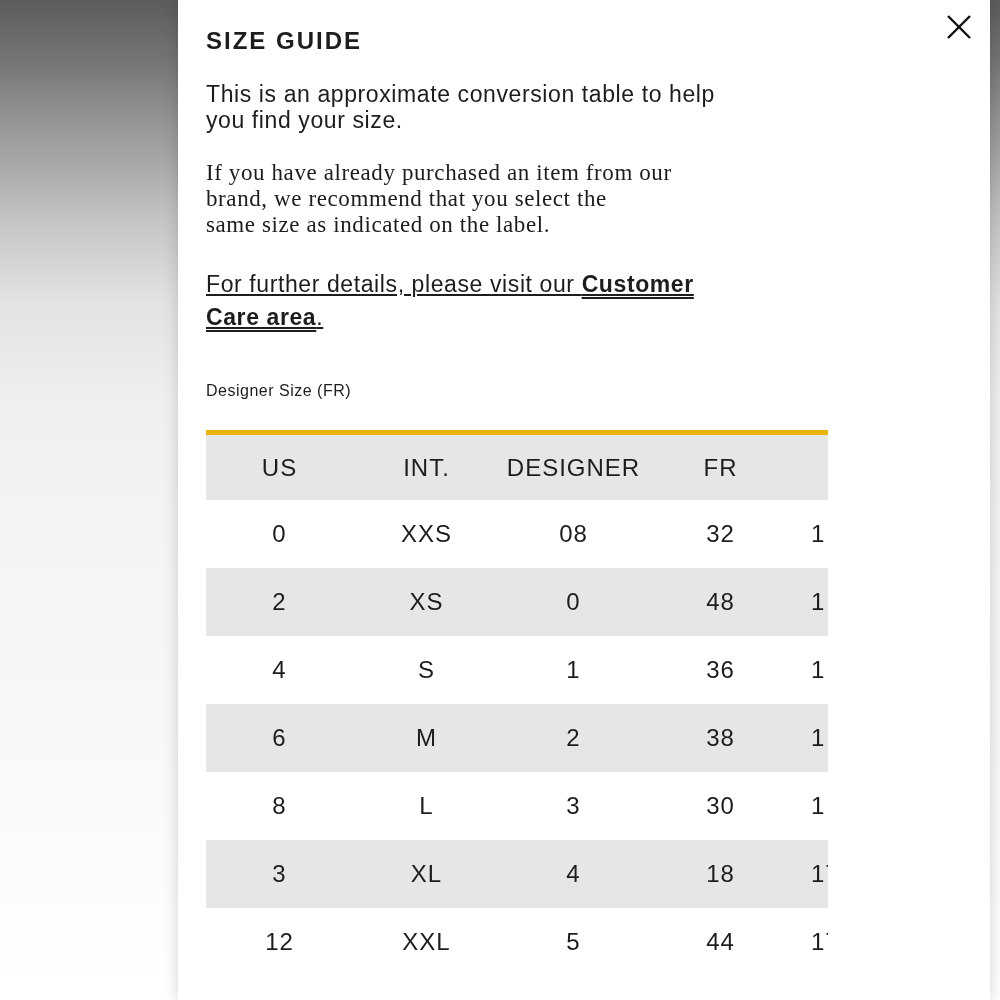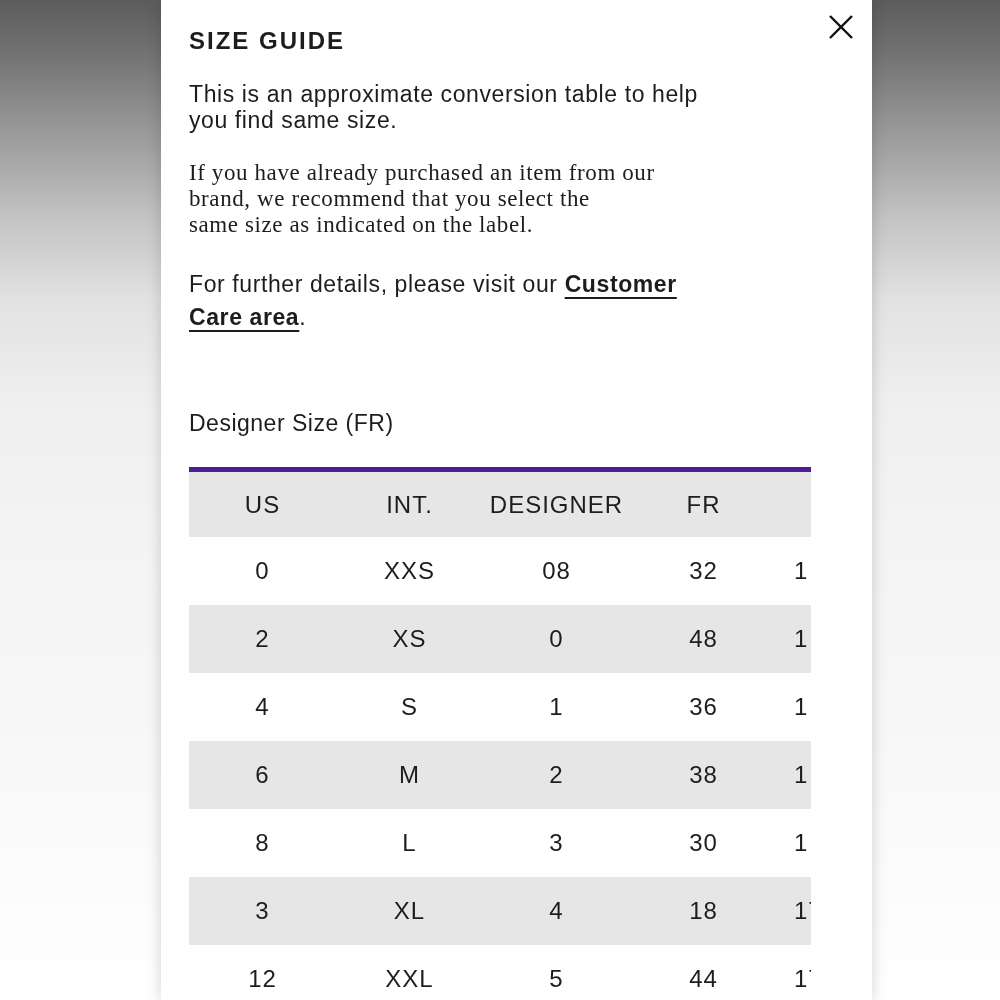--- a/index.html
+++ b/index.html
@@ -7,22 +7,22 @@
   body {
     font-family: "Liberation Sans", "DejaVu Sans", sans-serif;
     background: linear-gradient(180deg,
       #5c5c5c 0%, #757575 6%, #989898 13%, #c4c4c4 22%,
       #e2e2e2 30%, #efefef 40%, #f4f4f4 55%, #f7f7f7 72%, #ffffff 100%);
     position: relative;
   }
 
   .panel {
     position: absolute;
-    left: 161px; top: 0;
-    width: 711px; height: 1000px;
+    left: 178px; top: 0;
+    width: 812px; height: 1000px;
     background: #ffffff;
     box-shadow: 0 0 14px rgba(0,0,0,0.18);
     padding: 0 26px 0 28px;
   }
 
   .close-btn {
     position: absolute;
     top: 10px; right: 14px;
     width: 34px; height: 34px;
     background: none; border: none; cursor: pointer;
@@ -43,44 +43,44 @@
   .para {
     font-size: 23px;
     letter-spacing: 0.6px;
     line-height: 26px;
     color: #1d1d1d;
     white-space: pre-line;
     font-weight: 400;
   }
   .para-1 { margin-top: 26px; }
   .para-2 { margin-top: 27px; font-family: Liberation Serif, serif; }
-  .para-3 { margin-top: 30px; line-height: 33px; }
+  .para-3 { margin-top: 30px; line-height: 33px; text-decoration: underline; }
 
   .cc-link {
     color: #1d1d1d;
     font-weight: 700;
     text-decoration: underline;
     text-underline-offset: 5px;
     text-decoration-thickness: 2px;
     white-space: pre-line;
     cursor: pointer;
   }
 
   .table-label {
-    margin-top: 76px;
-    font-size: 23px;
+    margin-top: 48px;
+    font-size: 16px;
     letter-spacing: 0.5px;
     color: #1d1d1d;
   }
 
   .table-wrap {
     margin-top: 30px;
     width: 622px;
     overflow: hidden;
-    border-top: 5px solid #4c1d95;
+    border-top: 5px solid #eab308;
   }
   table.size-table {
     border-collapse: collapse;
     table-layout: fixed;
     width: 735px;
   }
   .size-table th, .size-table td {
     width: 147px;
     text-align: center;
     font-weight: 400;
@@ -107,21 +107,21 @@
       <svg width="30" height="30" viewBox="0 0 30 30">
         <line x1="4" y1="4" x2="26" y2="26" stroke="#111111" stroke-width="2.4"></line>
         <line x1="26" y1="4" x2="4" y2="26" stroke="#111111" stroke-width="2.4"></line>
       </svg>
     </span>
   </button>
 
   <h1 class="dialog-title">SIZE GUIDE</h1>
 
   <p class="para para-1">This is an approximate conversion table to help
-you find same size.</p>
+you find your size.</p>
 
   <p class="para para-2">If you have already purchased an item from our
 brand, we recommend that you select the
 same size as indicated on the label.</p>
 
   <p class="para para-3"><span>For further details, please visit our </span><a class="cc-link">Customer
 Care area</a><span>.</span></p>
 
   <div class="table-label">Designer Size (FR)</div>
 

